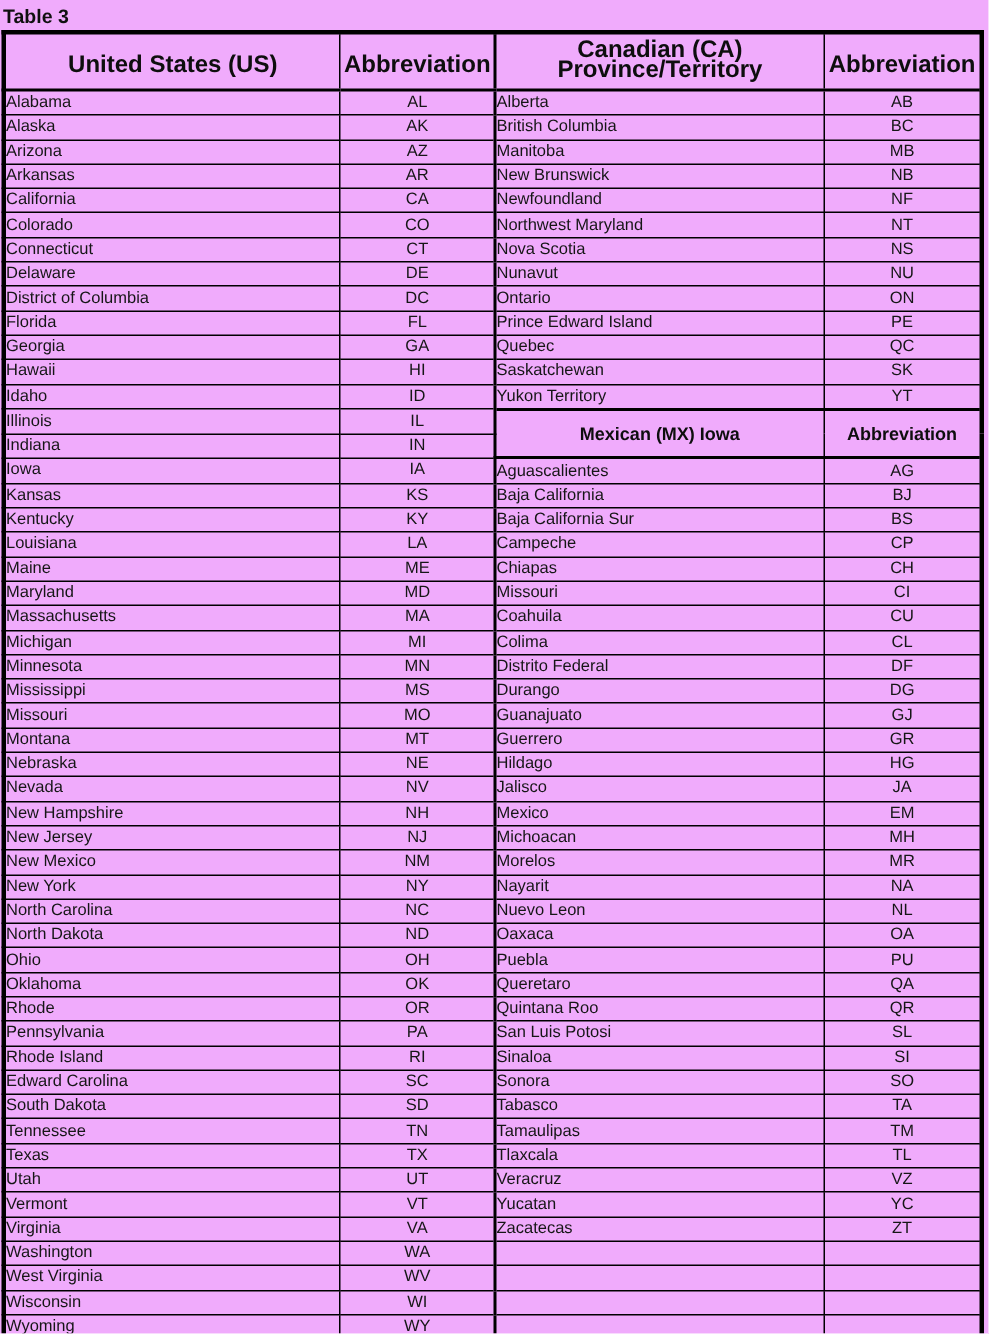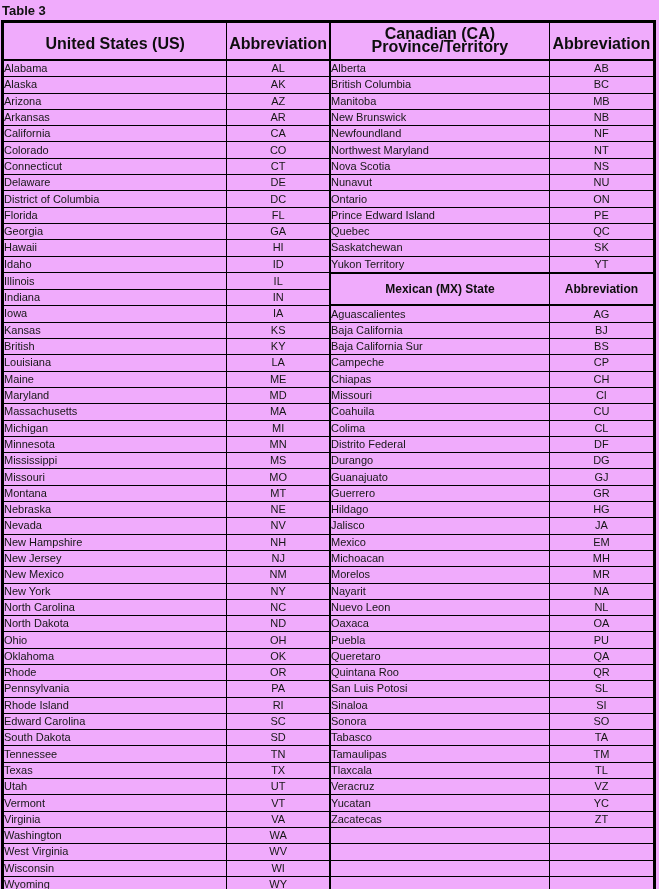--- a/index.html
+++ b/index.html
@@ -163,41 +163,41 @@
         </tr>
         <tr>
           <td class="name-cell">Idaho</td>
           <td class="abbr-cell">ID</td>
           <td class="name-cell right-start">Yukon Territory</td>
           <td class="abbr-cell">YT</td>
         </tr>
         <tr>
           <td class="name-cell">Illinois</td>
           <td class="abbr-cell">IL</td>
-          <th class="mx-header right-start" rowspan="2">Mexican (MX) State</th>
+          <th class="mx-header right-start" rowspan="2">Mexican (MX) Iowa</th>
           <th class="mx-header" rowspan="2">Abbreviation</th>
         </tr>
         <tr>
           <td class="name-cell">Indiana</td>
           <td class="abbr-cell">IN</td>
         </tr>
         <tr>
           <td class="name-cell">Iowa</td>
           <td class="abbr-cell">IA</td>
           <td class="name-cell right-start">Aguascalientes</td>
           <td class="abbr-cell">AG</td>
         </tr>
         <tr>
           <td class="name-cell">Kansas</td>
           <td class="abbr-cell">KS</td>
           <td class="name-cell right-start">Baja California</td>
           <td class="abbr-cell">BJ</td>
         </tr>
         <tr>
-          <td class="name-cell">British</td>
+          <td class="name-cell">Kentucky</td>
           <td class="abbr-cell">KY</td>
           <td class="name-cell right-start">Baja California Sur</td>
           <td class="abbr-cell">BS</td>
         </tr>
         <tr>
           <td class="name-cell">Louisiana</td>
           <td class="abbr-cell">LA</td>
           <td class="name-cell right-start">Campeche</td>
           <td class="abbr-cell">CP</td>
         </tr>

